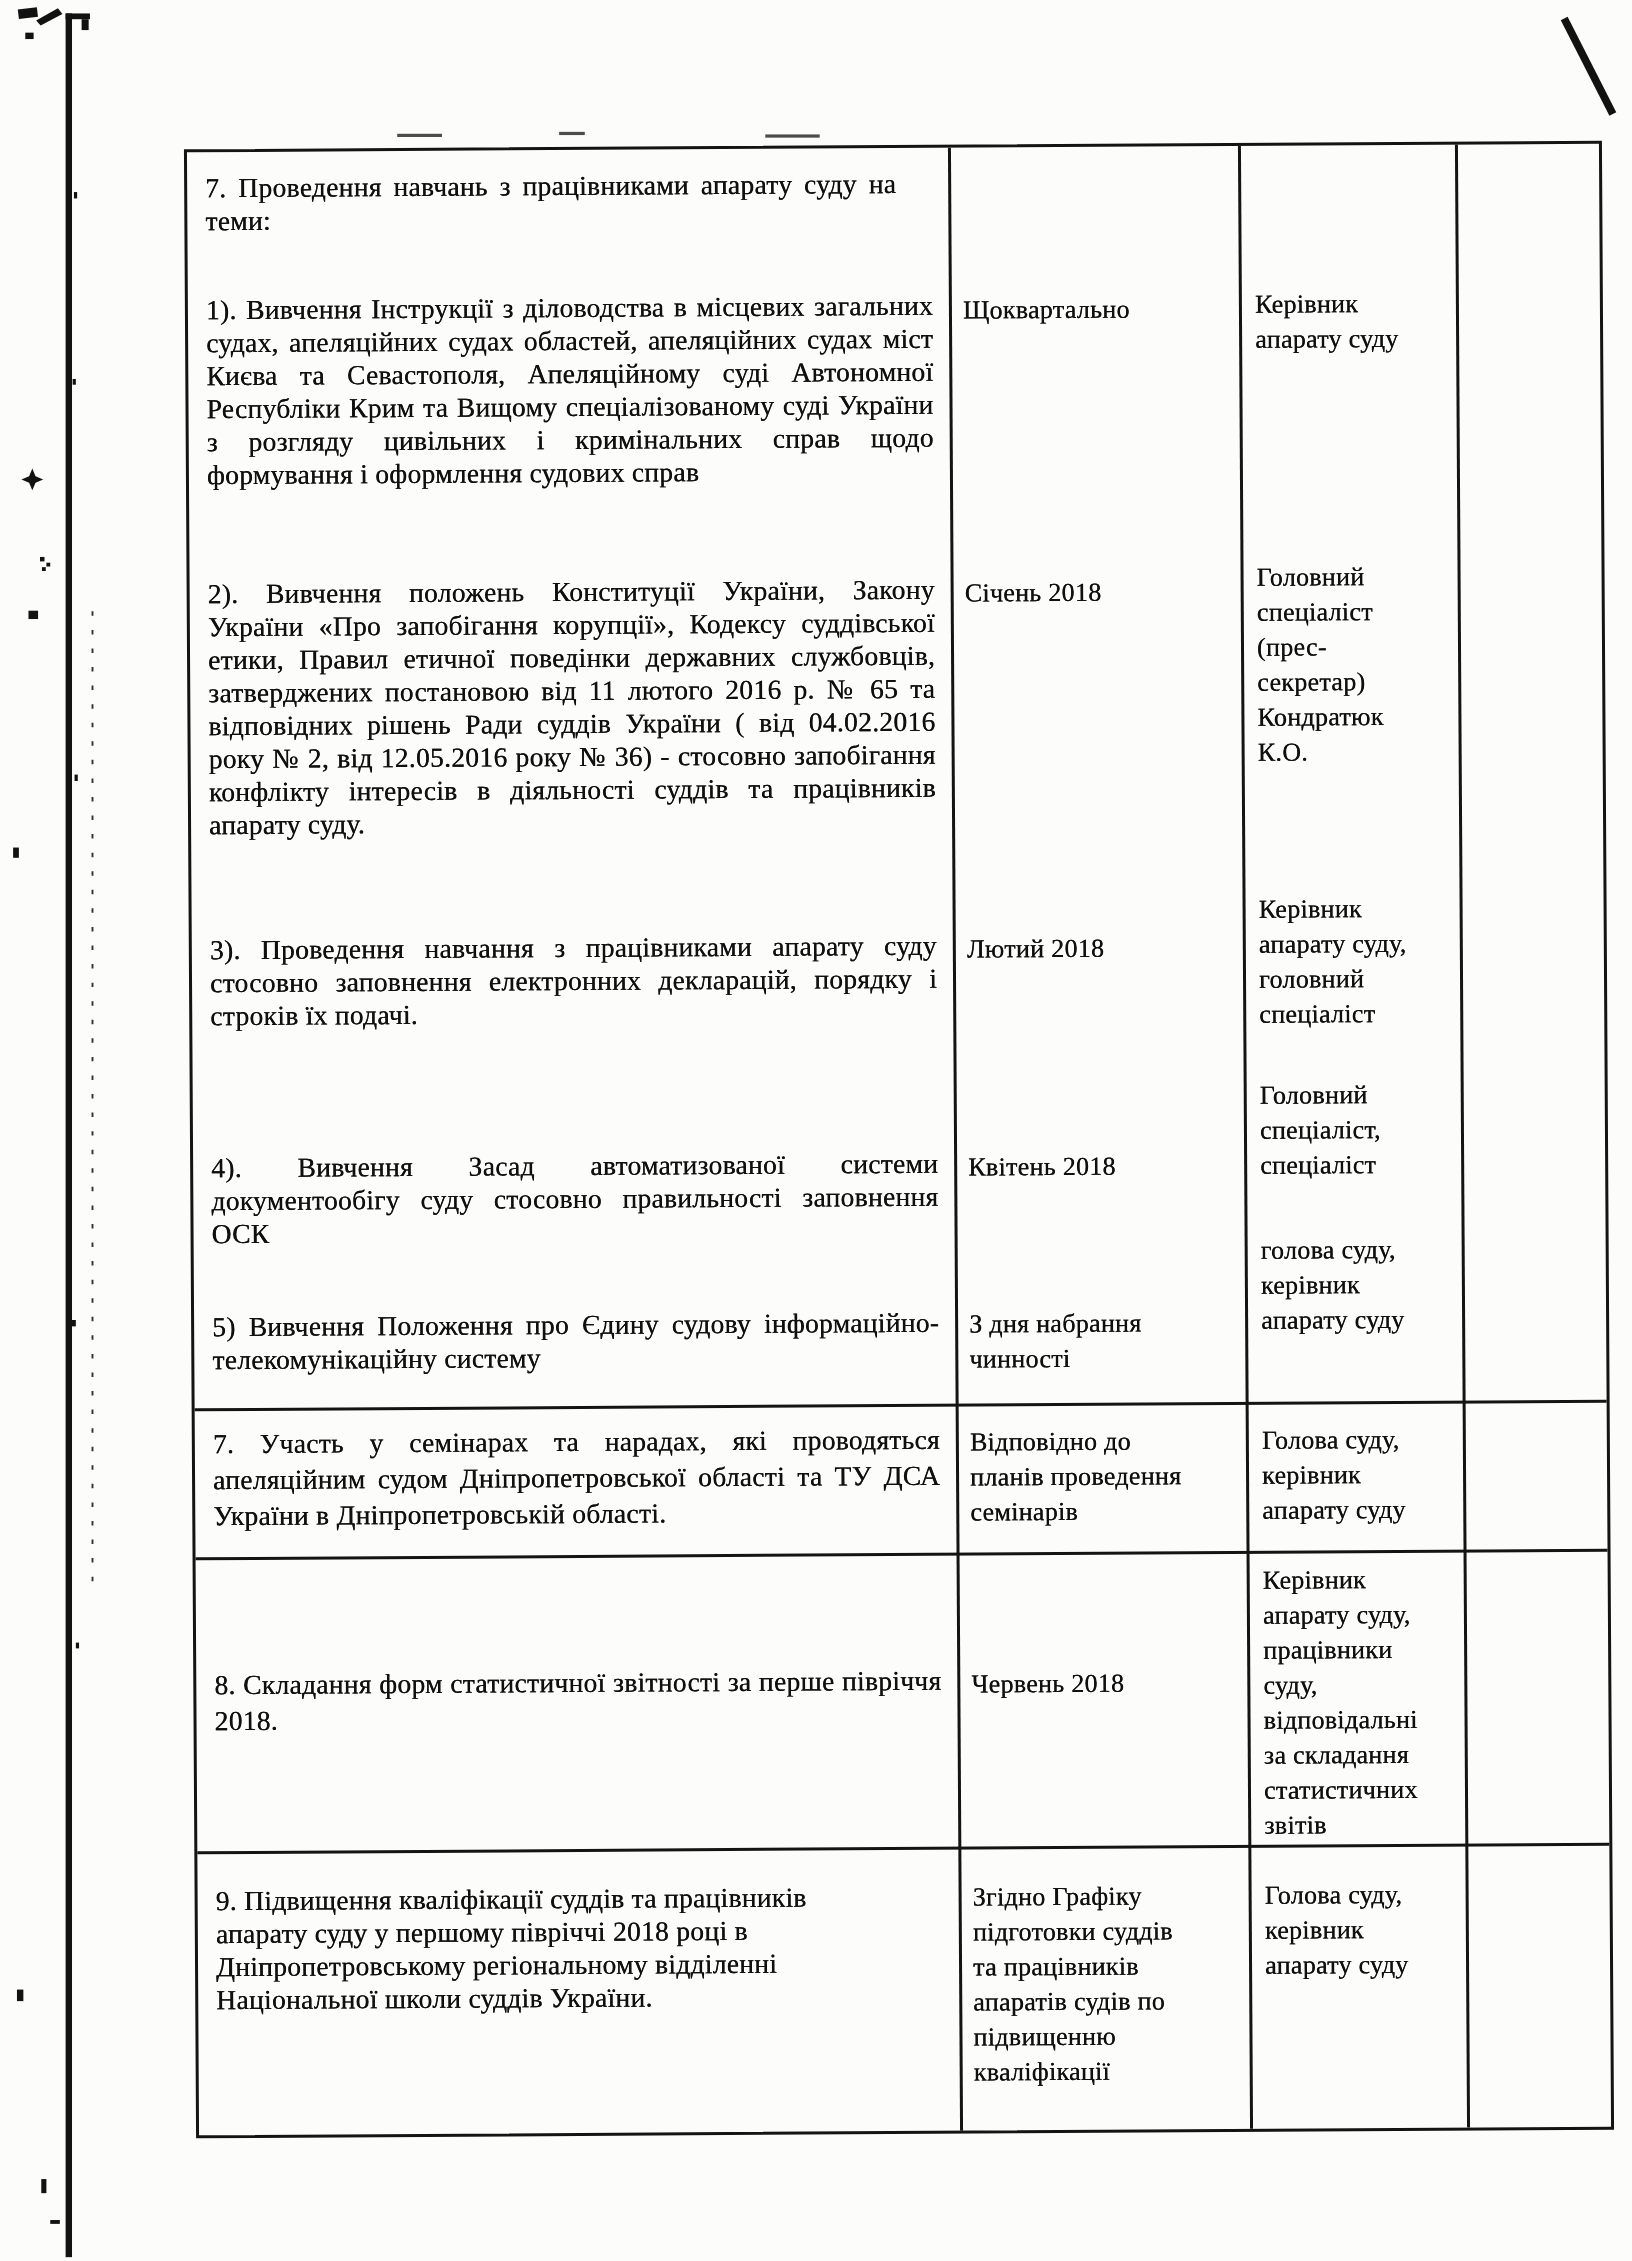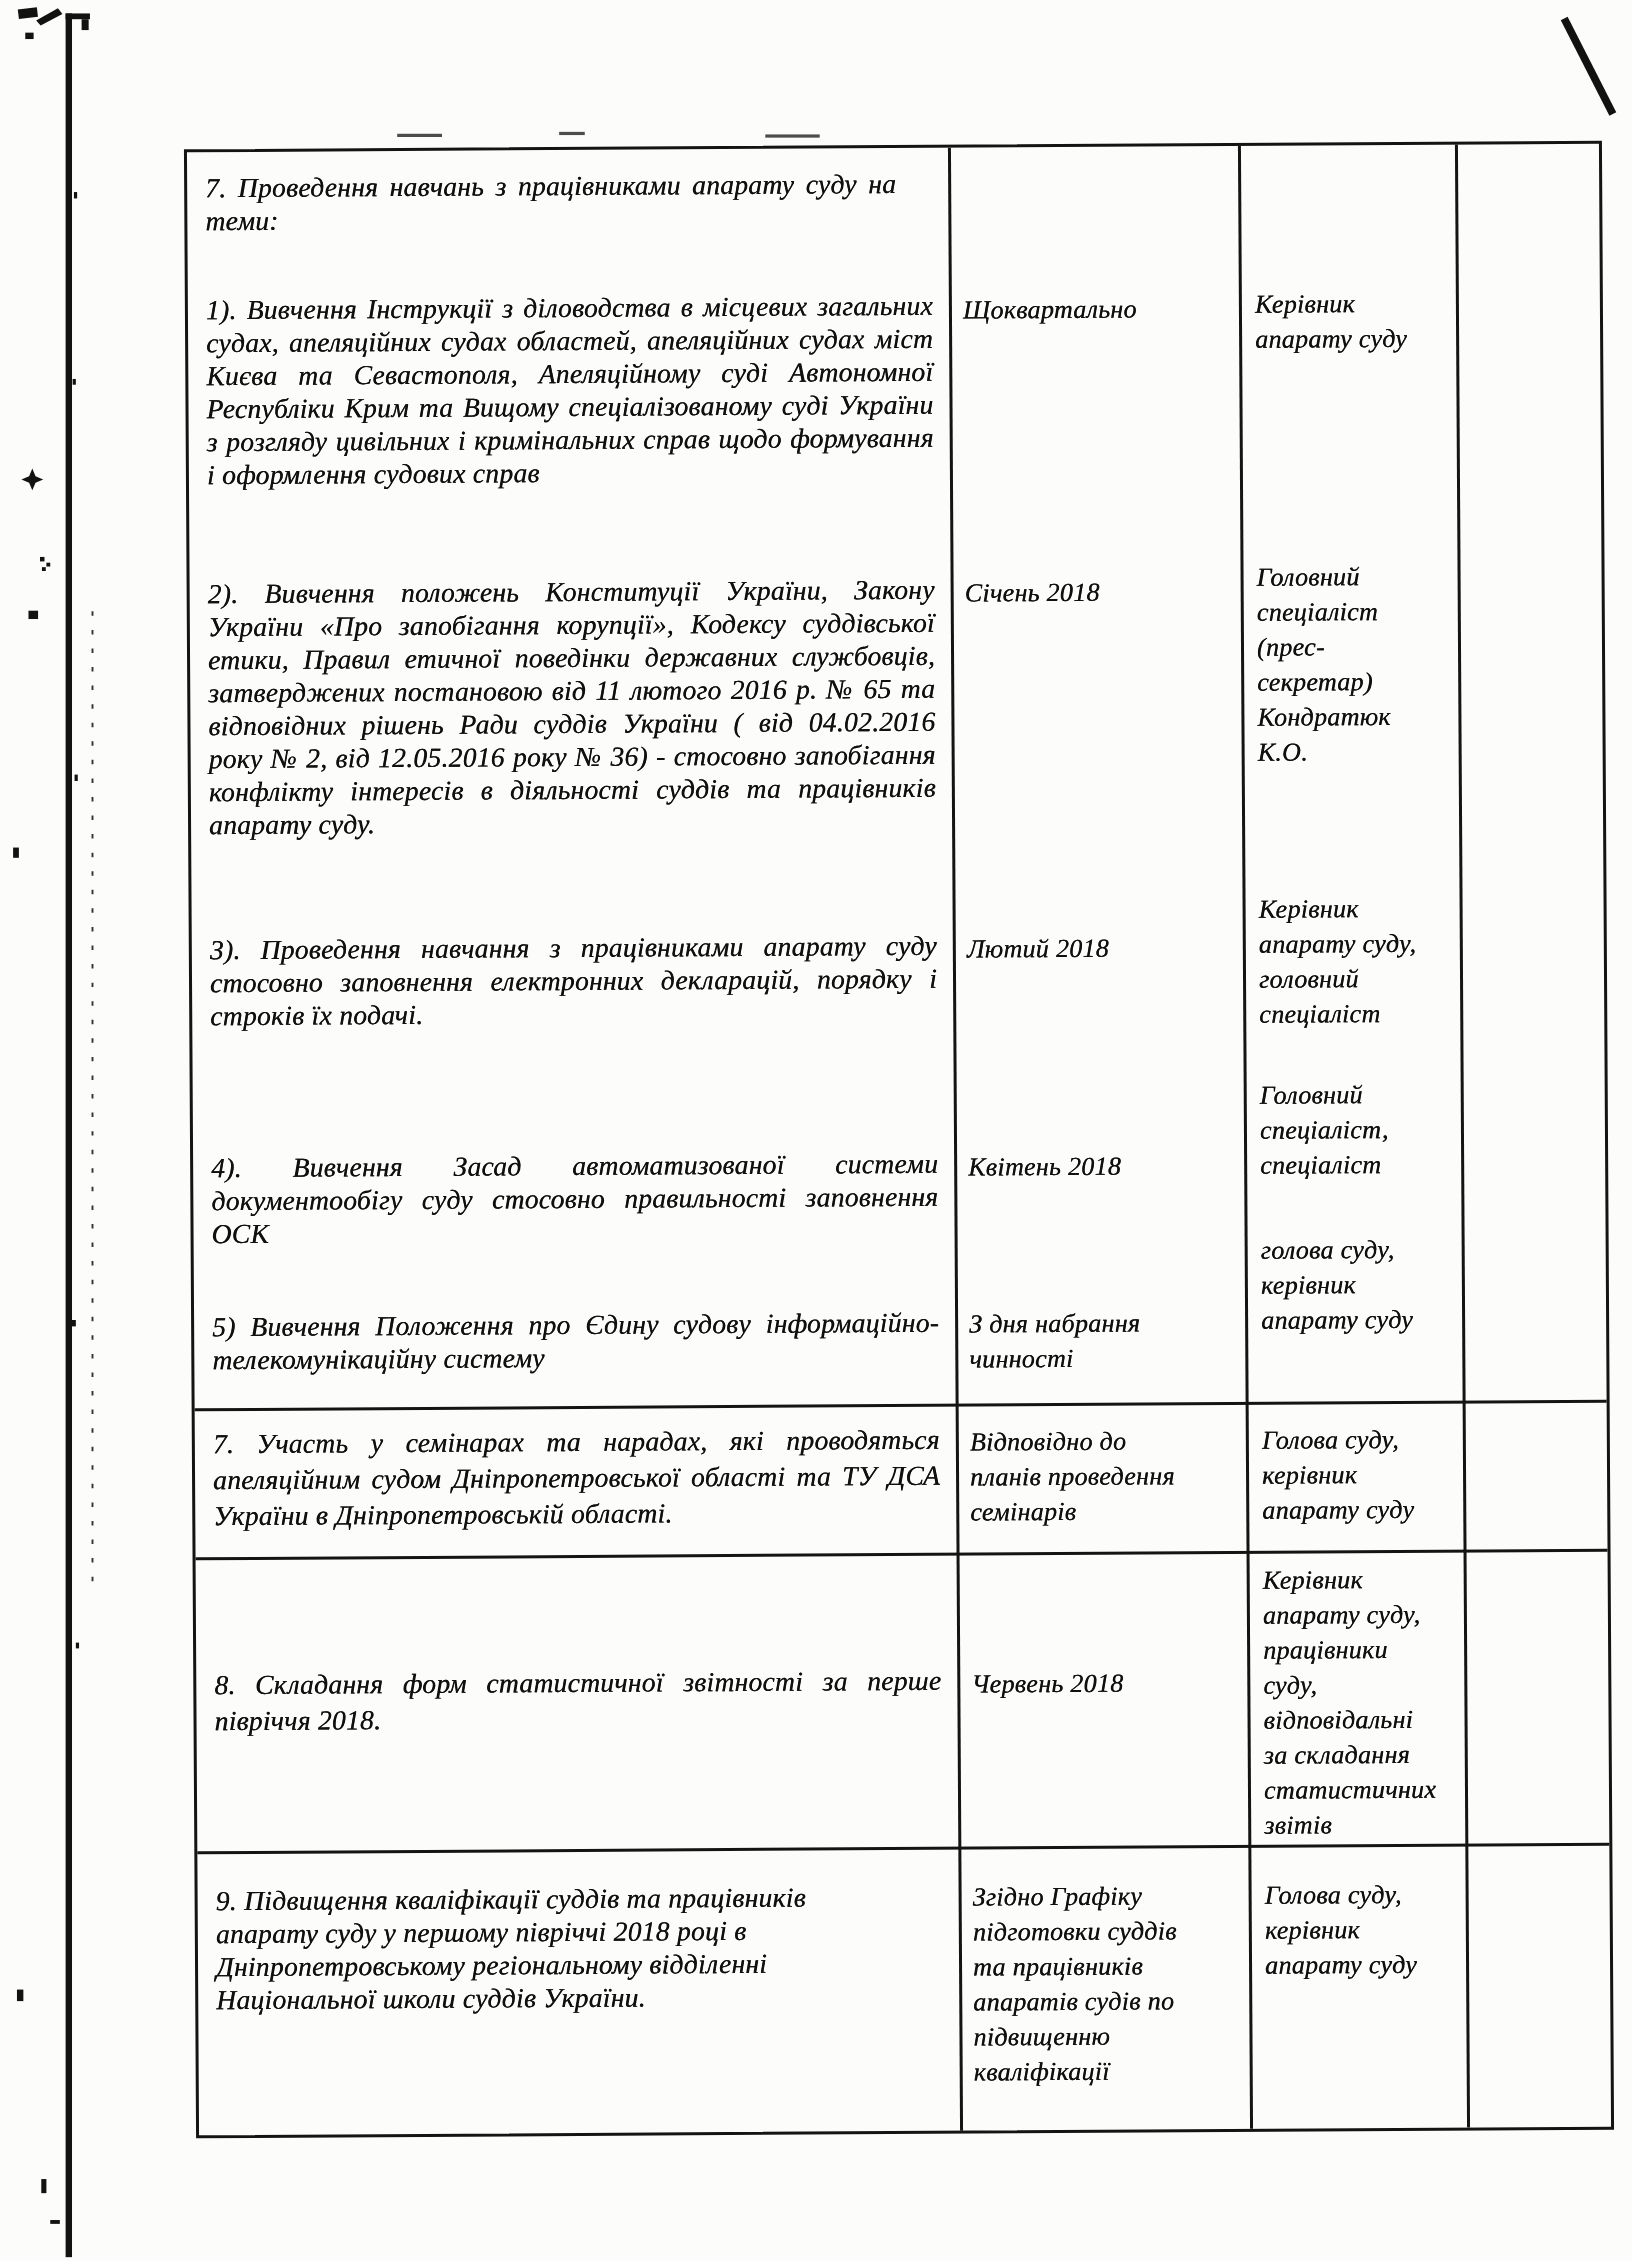--- a/index.html
+++ b/index.html
@@ -2,21 +2,21 @@
 <html style="font-size:10.2px"><head>
 <meta charset="utf-8">
 <style>
   html,body{margin:0;padding:0;}
   body{
     width:1633px;height:2261px;position:relative;
     background:#fcfcfb;
     font-family:"Liberation Serif","DejaVu Serif",serif;
     color:#101010;overflow:hidden;
   }
-  .page{position:absolute;inset:0;overflow:hidden;font-style:italic;}
+  .page{position:absolute;inset:0;overflow:hidden;}
   .artifacts{position:absolute;left:0;top:0;width:1633px;height:2261px;pointer-events:none;}
   .doc-table{
     position:absolute;left:190px;top:145px;width:1412px;height:1983px;
     border:3.2px solid #141414;
     transform:rotate(-0.35deg);transform-origin:50% 50%;
     background:transparent;
   }
   .vline{position:absolute;top:0;bottom:0;width:2.6px;background:#141414;}
   .hline{position:absolute;left:0;right:0;height:2.6px;background:#141414;}
   .cell{

